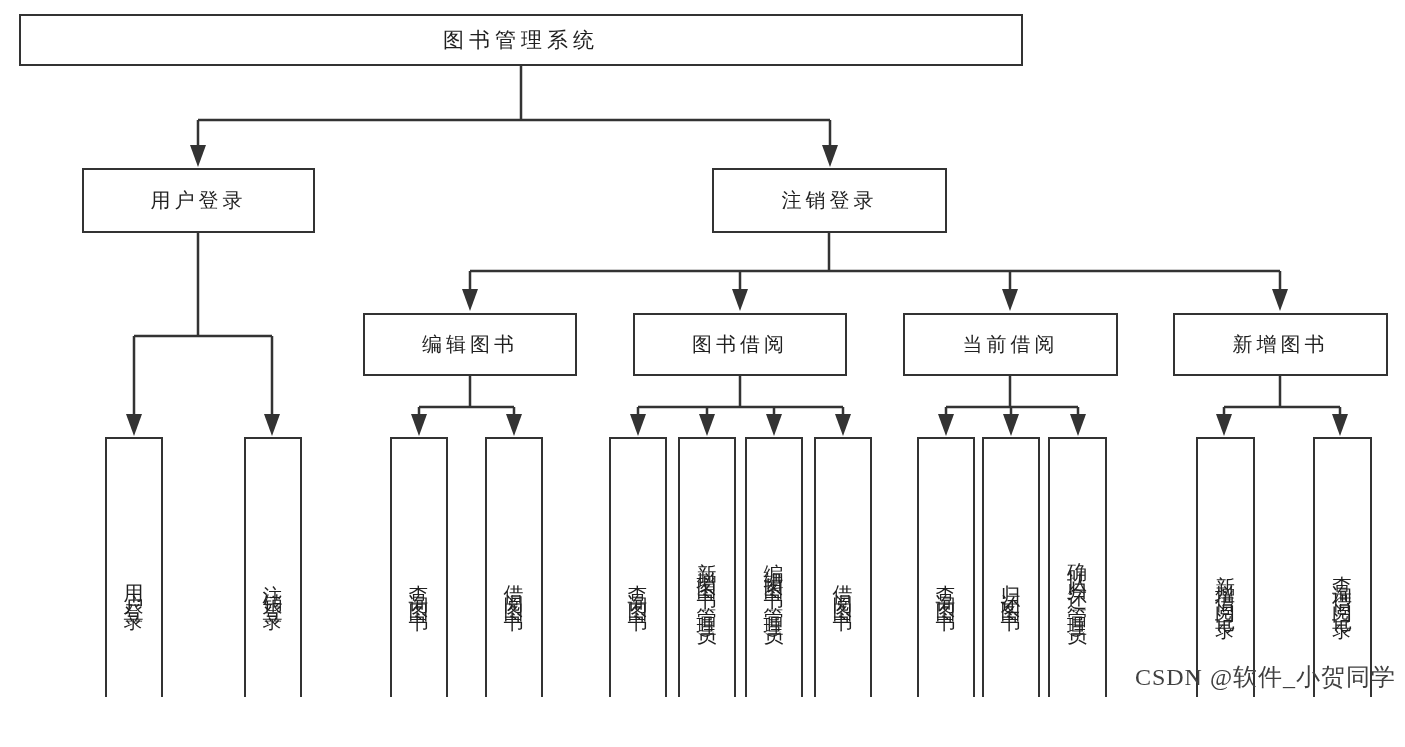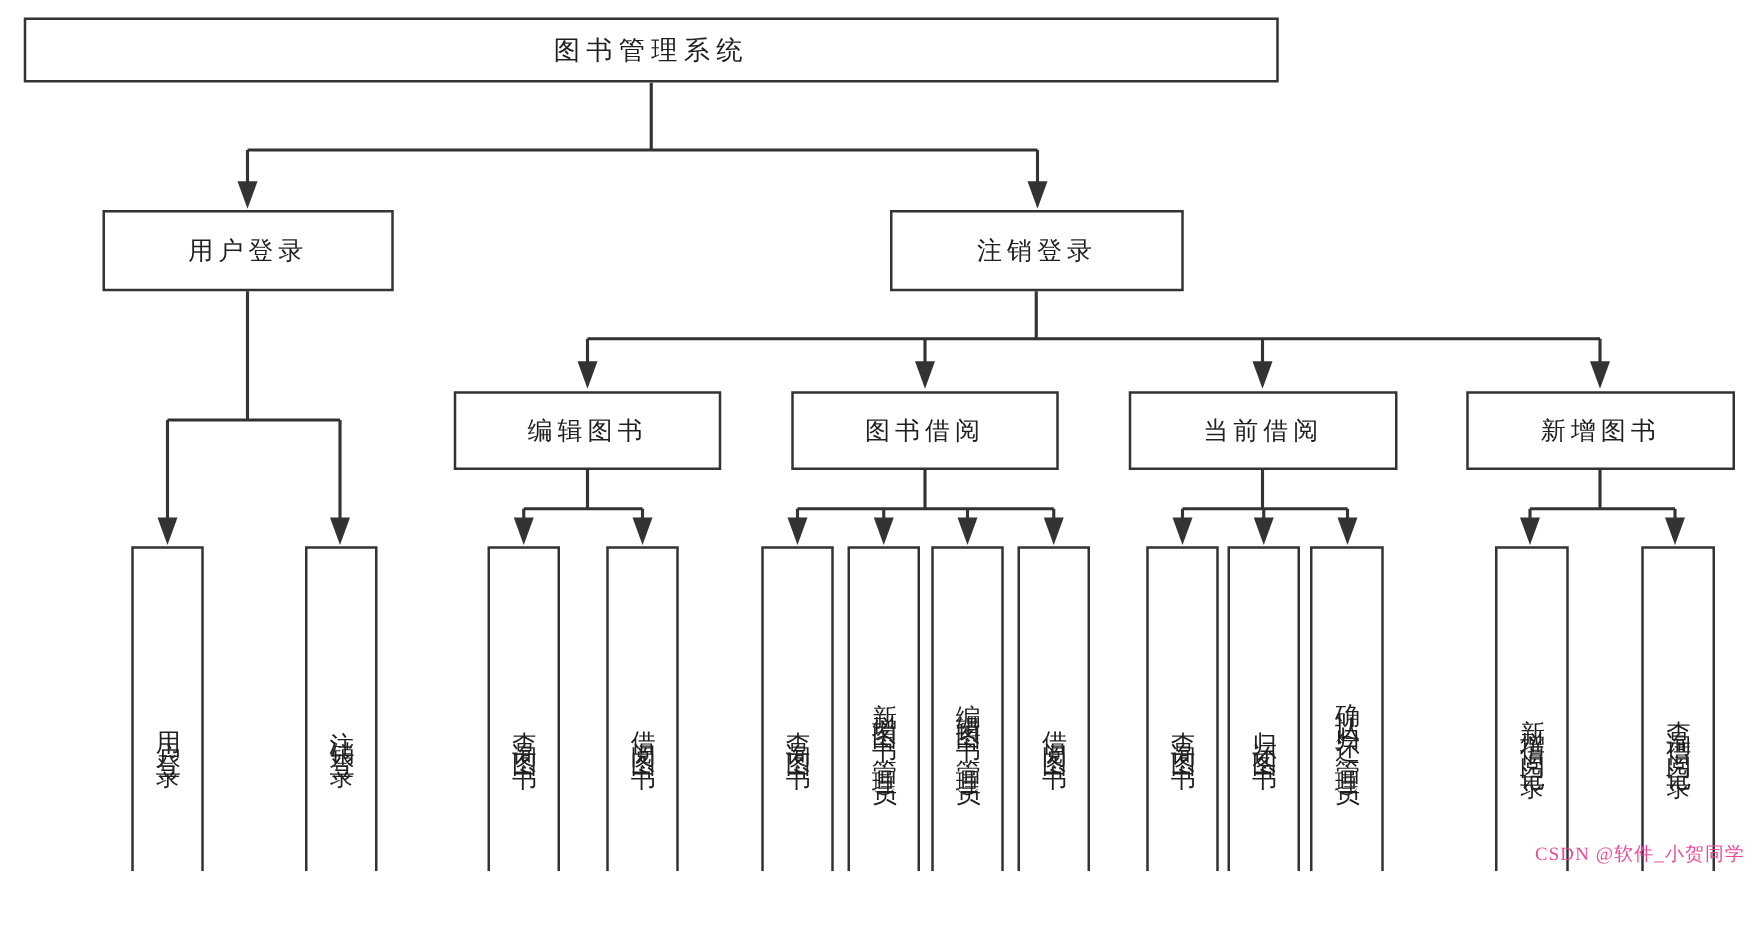--- a/index.html
+++ b/index.html
@@ -12,22 +12,22 @@
     position:absolute;background:#ffffff;border:2.5px solid #333333;
     box-sizing:border-box;display:flex;align-items:center;justify-content:center;
   }
   .hlabel{font-size:20px;letter-spacing:4px;white-space:nowrap;color:#1f1f1f;}
   .root-box .hlabel{font-size:21px;letter-spacing:5px;}
   .vlabel{
     writing-mode:vertical-rl;text-orientation:mixed;
     font-size:20px;letter-spacing:9px;line-height:1;color:#1f1f1f;white-space:nowrap;
   }
   .watermark{
-    position:absolute;right:9px;bottom:4px;font-size:15px;
-    color:#ec4899;letter-spacing:1px;white-space:nowrap;
+    position:absolute;right:9px;bottom:4px;font-size:24px;
+    color:#404040;letter-spacing:1px;white-space:nowrap;
   }
 </style>
 </head>
 <body>
 
 <div class="canvas">
 
   <svg class="connectors" width="1405" height="747" viewBox="0 0 1405 747" xmlns="http://www.w3.org/2000/svg">
     <g stroke="#333333" stroke-width="2.5" fill="none">
       <path d="M521,66 V120 M198,120 H830 M198,120 V146 M830,120 V146"></path>

